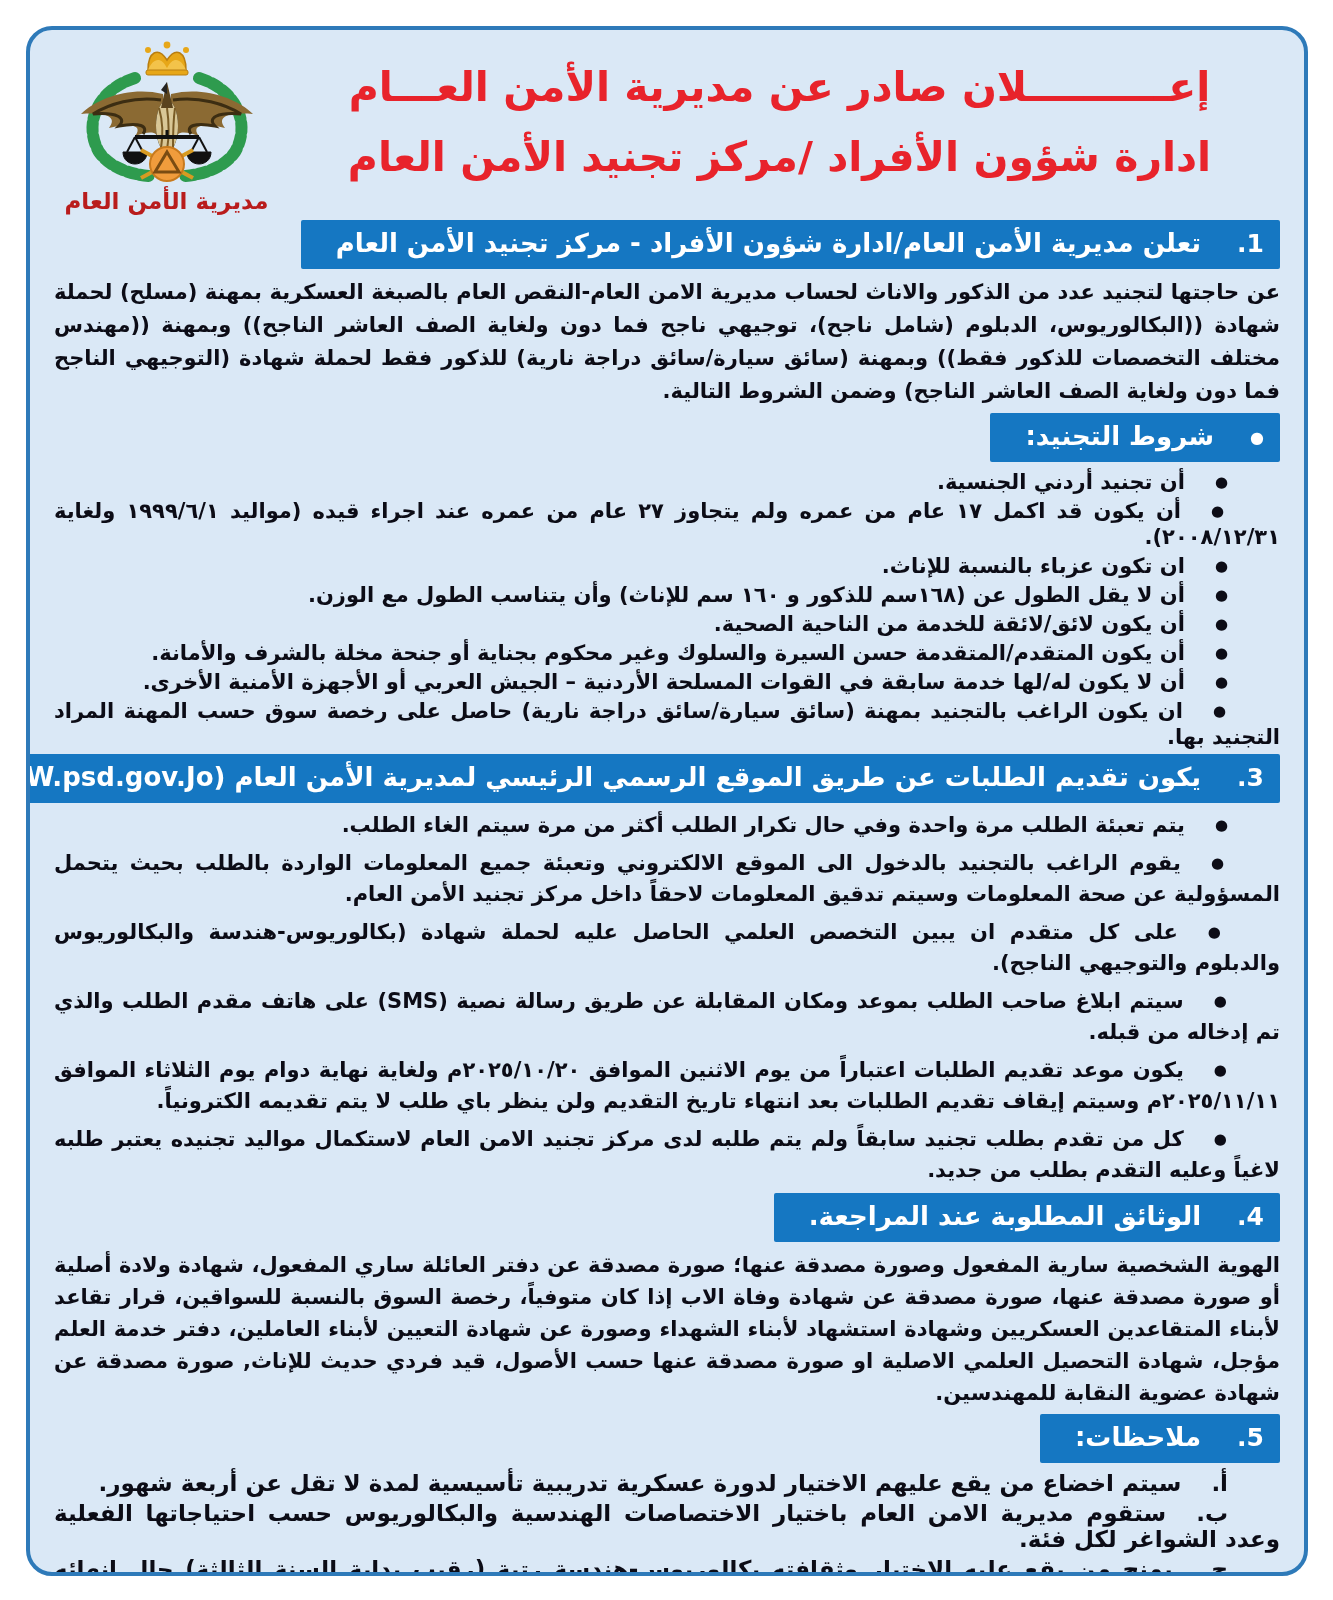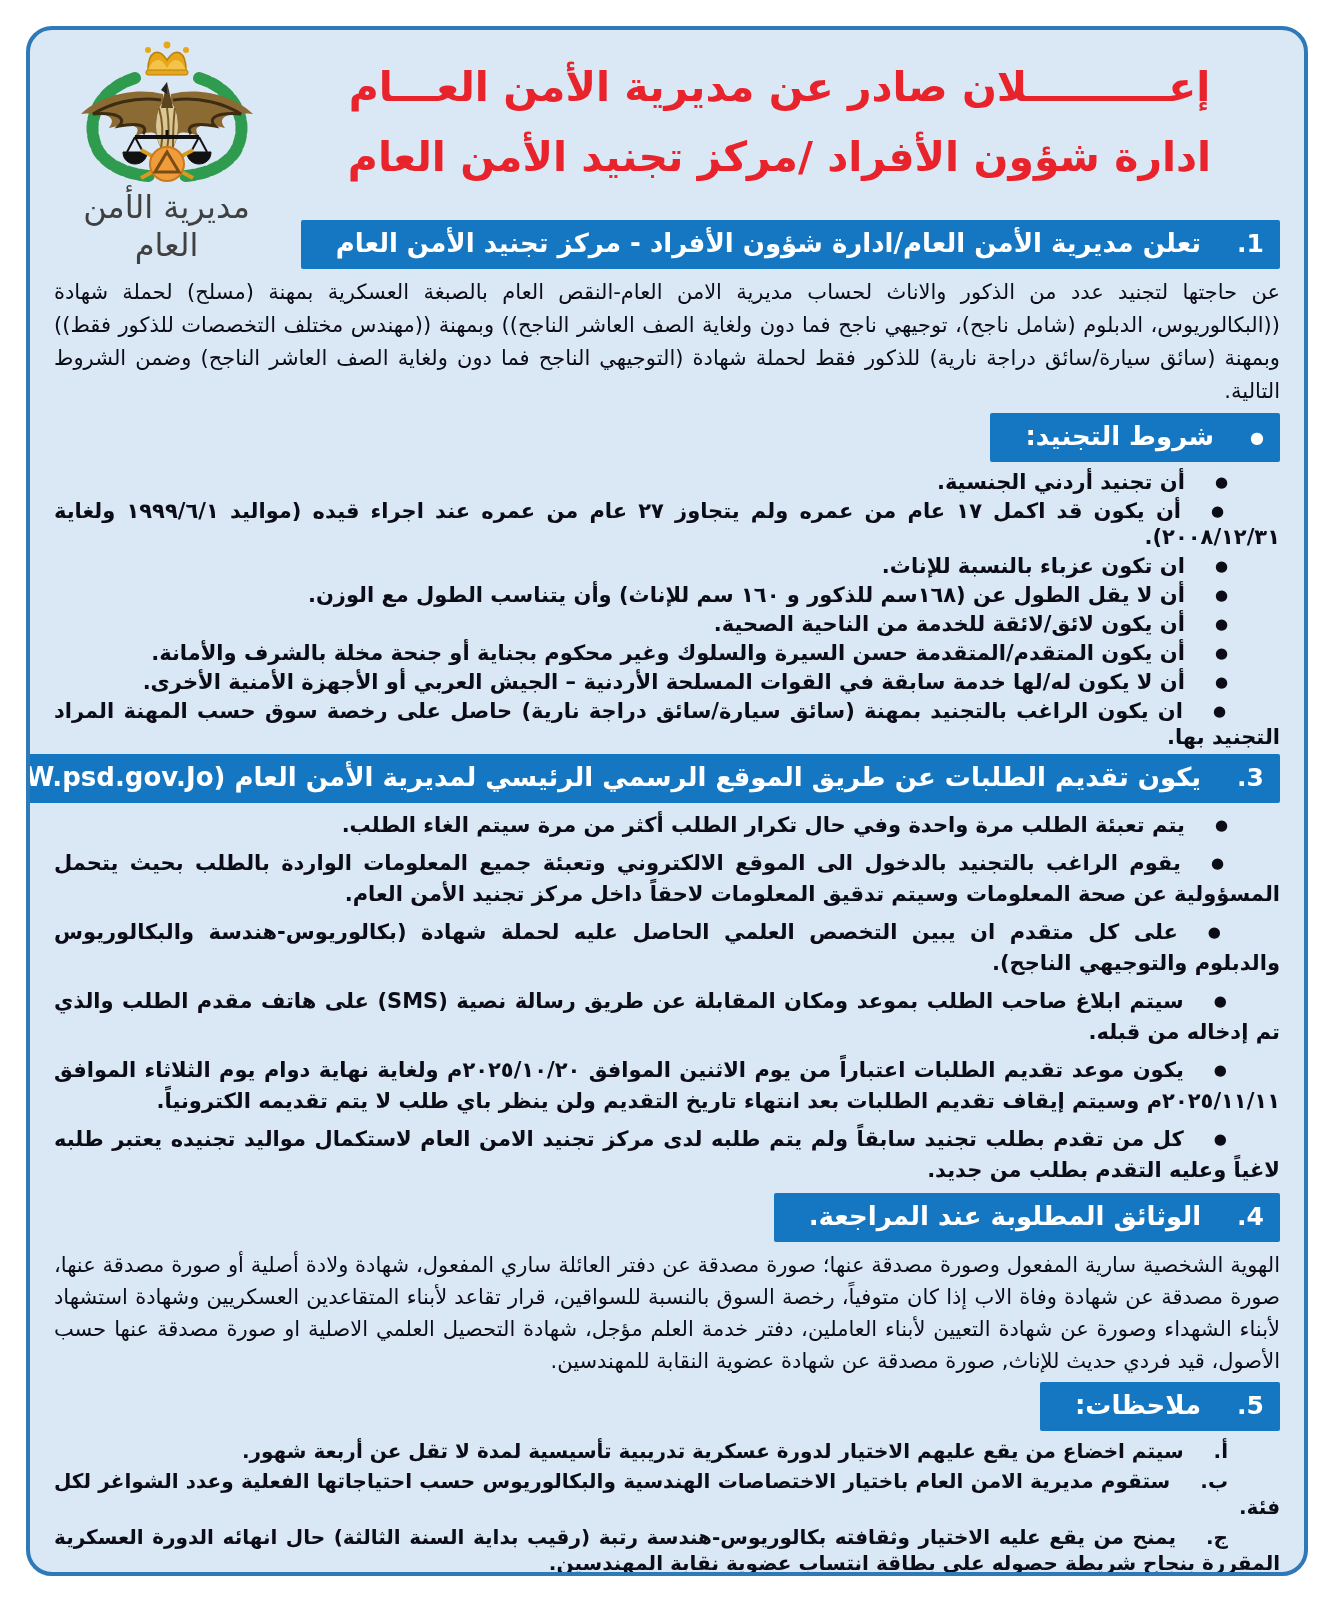--- a/index.html
+++ b/index.html
@@ -11,36 +11,36 @@
     position:absolute;left:26px;top:26px;width:1282px;height:1550px;
     box-sizing:border-box;border:4px solid #2e7ab9;border-radius:26px;
     background:#dae8f6;padding:8px 24px 10px 24px;direction:rtl;overflow:hidden;
     color:#0c0c16;
   }
   
   .header{display:flex;align-items:flex-start;height:178px;}
   .titles{flex:1;text-align:center;padding-top:14px;}
   .title-line{color:#e8232b;font-weight:bold;font-size:41px;line-height:70px;white-space:nowrap;}
   .logo-box{width:225px;text-align:center;flex:0 0 auto;}
-  .logo-caption{font-size:32px;font-weight:normal;color:#404040;margin-top:-2px;letter-spacing:-1px;}
+  .logo-caption{font-size:23px;font-weight:bold;color:#b91c1c;margin-top:-2px;letter-spacing:-1px;}
   
   .bar{
     background:#1577c2;color:#ffffff;font-weight:bold;font-size:26px;
     padding:8px 16px 11px 35px;width:fit-content;border-radius:2px;
     margin:4px 0 7px;white-space:nowrap;
   }
   .bar .g{display:inline-block;width:36px;}
   .bar .num{font-size:25px;}
   
-  .para{font-size:21px;font-weight:normal;text-align:justify;line-height:33px;margin:2px 0 5px;}
+  .para{font-size:21px;font-weight:bold;text-align:justify;line-height:33px;margin:2px 0 5px;}
   .para4{line-height:32px;}
   .li{font-size:21px;font-weight:bold;text-align:justify;margin:0 0 3px;text-indent:52px;}
   .req-list .li{line-height:26px;margin-bottom:3px;}
   .apps-list .li{line-height:31px;margin-bottom:7px;}
-  .notes-list .li{line-height:26px;margin-bottom:4px;font-size:20px;}
+  .notes-list .li{line-height:26px;margin-bottom:4px;font-size:23px;}
   .mk{color:#0c0c16;}
   .mk-dot{font-size:15px;vertical-align:2px;}
   .isp{display:inline-block;width:30px;}
   .bar .mk-dot{color:#fff;font-size:16px;}
 </style>
 </head>
 <body>
 
 <div class="sheet">
 

